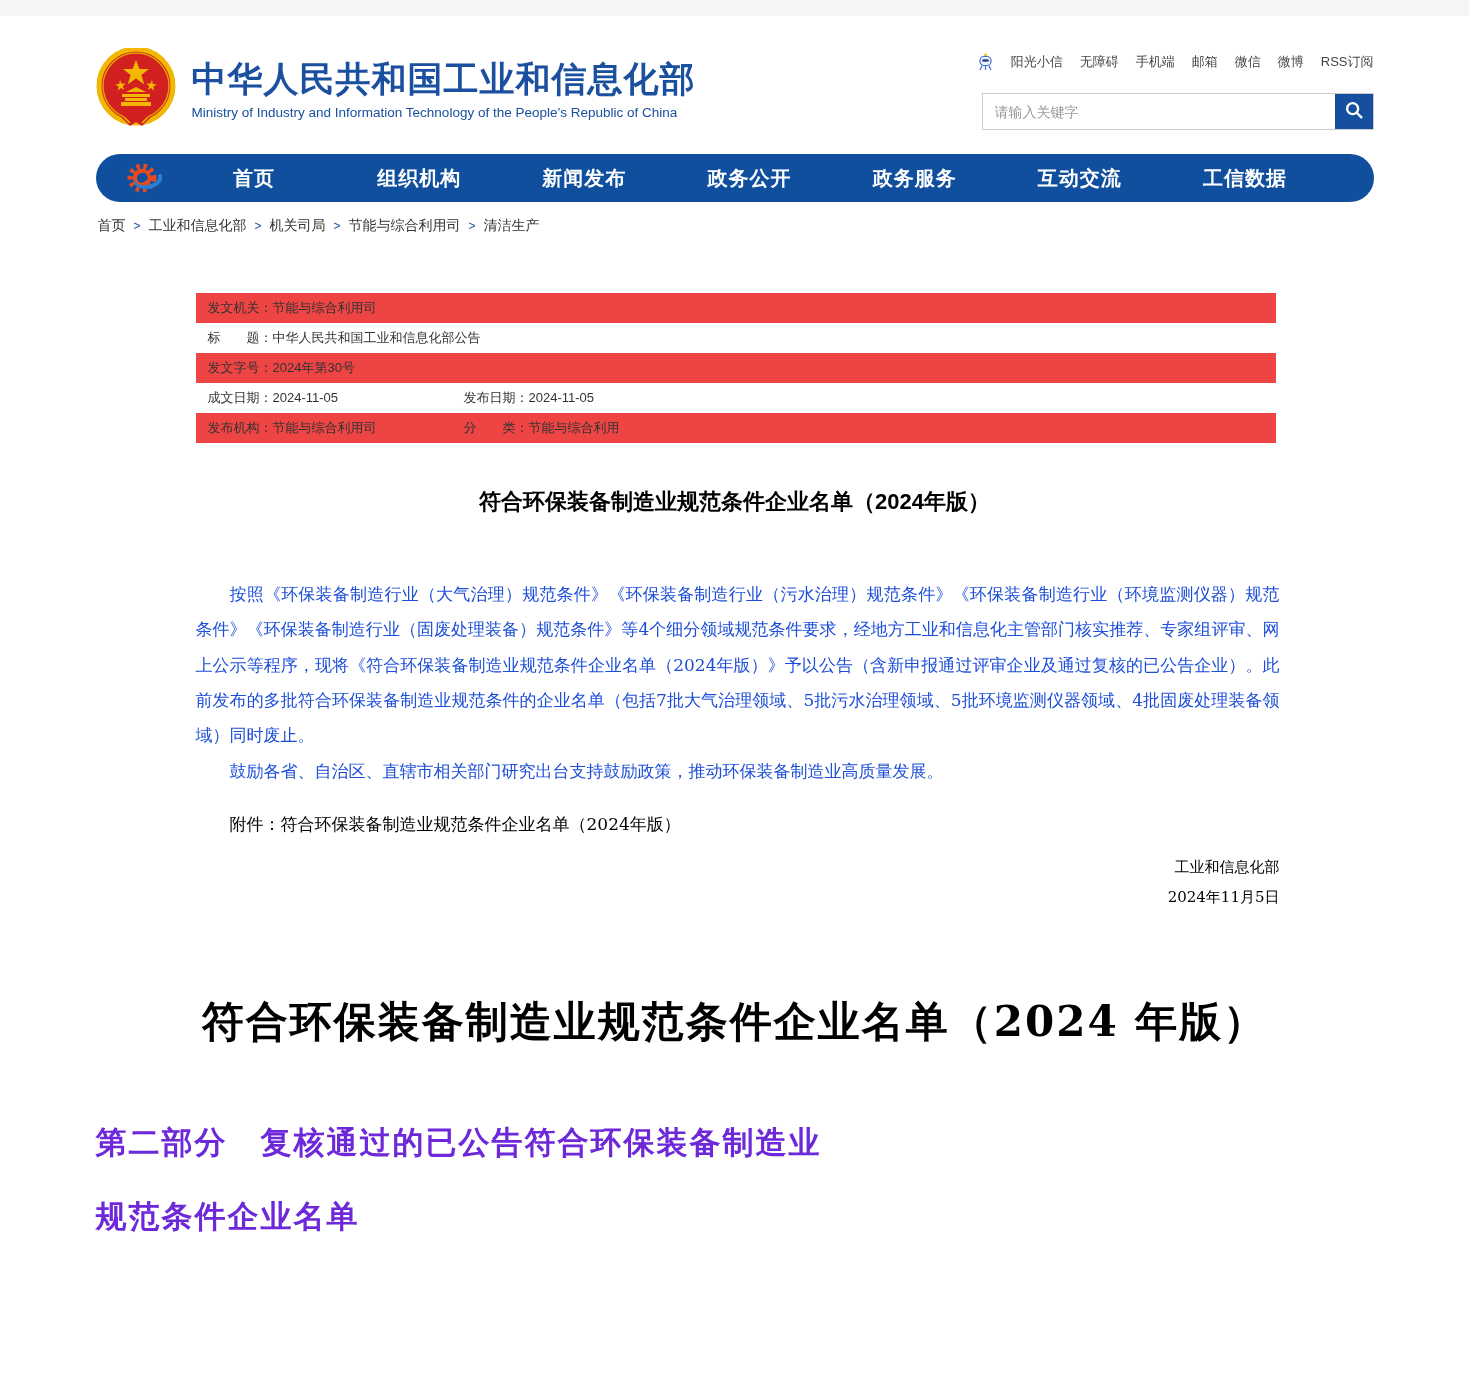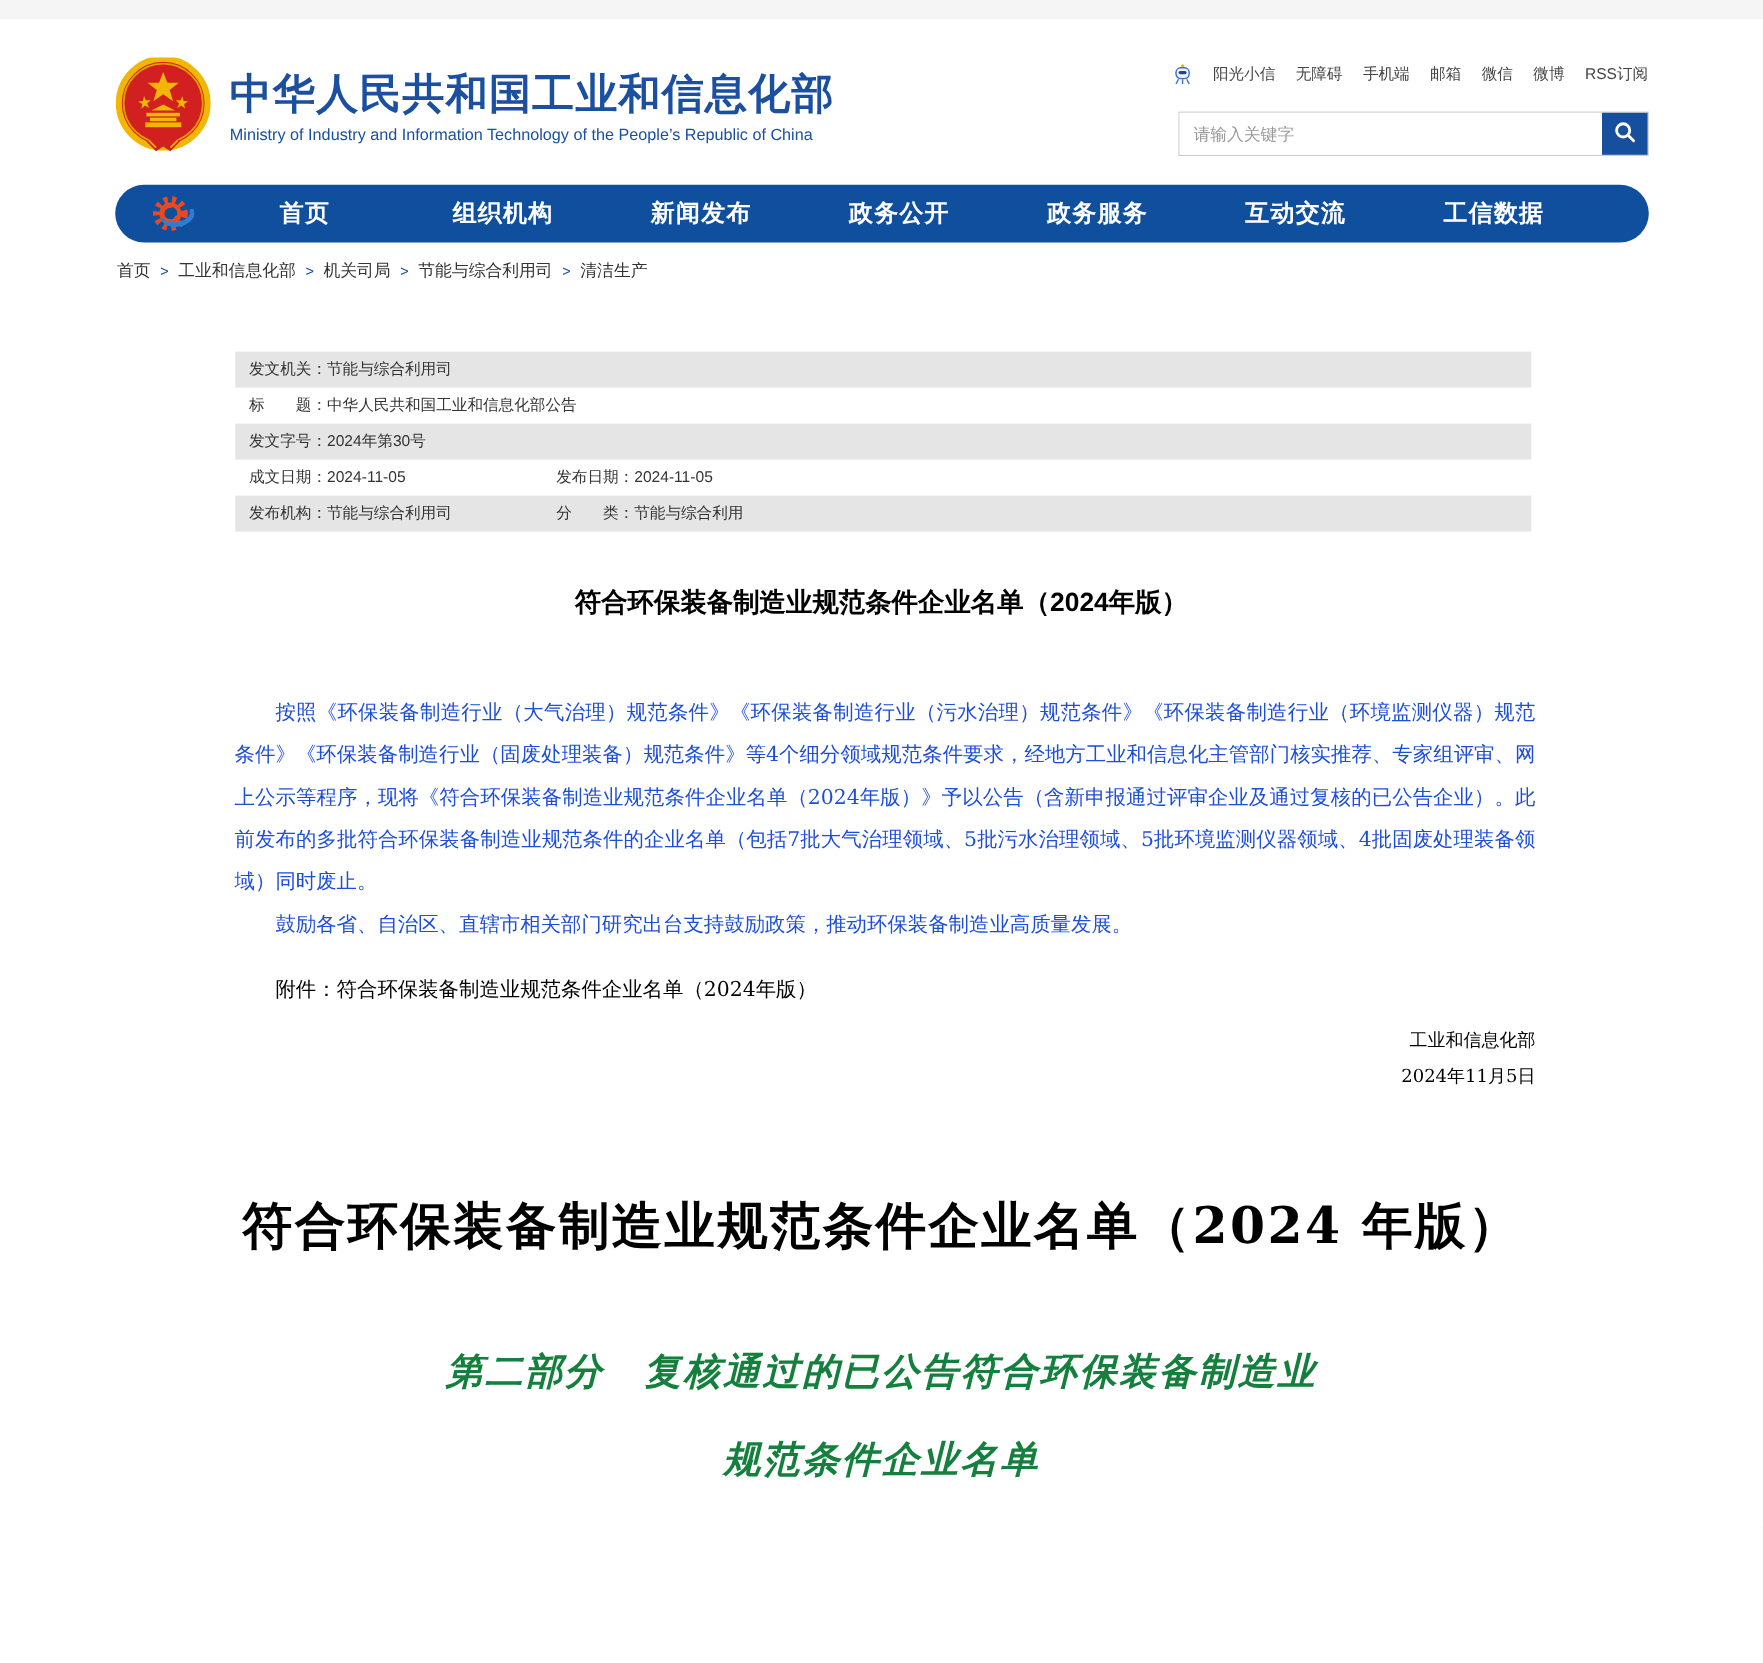--- a/index.html
+++ b/index.html
@@ -60,21 +60,21 @@
   }
 
   
   .breadcrumb { padding: 15px 0 12px 2px; font-size: 14px; color: #333; display: flex; gap: 8px; align-items: center; }
   .breadcrumb a { color: #333; text-decoration: none; cursor: pointer; }
   .crumb-sep { color: #1b4fa0; font-size: 12px; }
 
   
   .meta { width: 1080px; margin: 46px 0 0 100px; font-size: 13px; }
   .meta-row { min-height: 30px; line-height: 30px; padding-left: 12px; display: flex; }
-  .meta-row.alt { background: #e5e5e5; }
+  .meta-row.alt { background: #ef4444; }
   .meta-cell { display: flex; }
   .meta-cell.first { width: 256px; flex: 0 0 auto; }
   .meta-label { color: #333; white-space: pre; }
   .meta-value { color: #333; }
 
   
   .doc-title {
     margin-top: 44px; text-align: center; font-size: 22px; font-weight: bold; color: #000;
     font-family: "Liberation Sans", sans-serif;
   }
@@ -86,21 +86,21 @@
   .attachment-line { margin: 24px 94px 0 100px; font-size: 17px; font-family: "DejaVu Serif", serif; color:#000; text-indent: 2em; }
   .attachment-line a { color: #000; text-decoration: none; cursor: pointer; }
   .sign-block { margin: 16px 94px 0 0; text-align: right; font-size: 15px; line-height: 30px; color: #000; font-family: "DejaVu Serif", serif; }
 
   
   .attach-doc { margin-top: 82px; }
   .attach-title {
     text-align: center; font-family: "DejaVu Serif", serif; font-weight: bold;
     font-size: 42px; color: #000; letter-spacing: 2px;
   }
-  .attach-section { margin-top: 72px; text-align: center; font-weight: bold; font-size: 31px; color: #15803d; letter-spacing: 2px; font-style: italic; }
+  .attach-section { margin-top: 72px; text-align: left; font-weight: bold; font-size: 31px; color: #6d28d9; letter-spacing: 2px; }
   .attach-section .line2 { margin-top: 32px; }
   .attach-table {
     margin: 14px 0 0 179px; border-collapse: collapse; width: 921px;
     font-size: 26px; color: #000;
   }
   .attach-table th {
     border: 2px solid #000; border-bottom: 5px double #000;
     font-weight: bold; height: 47px; font-family: "Liberation Sans", sans-serif;
     letter-spacing: 2px;
   }

